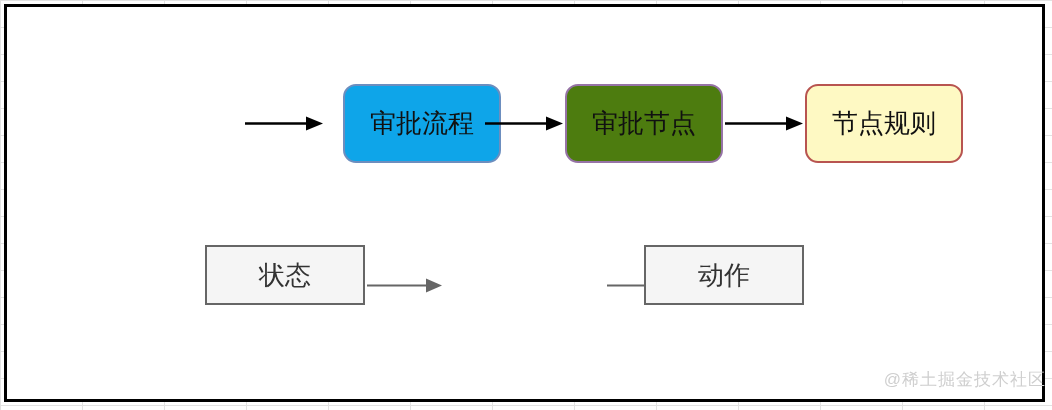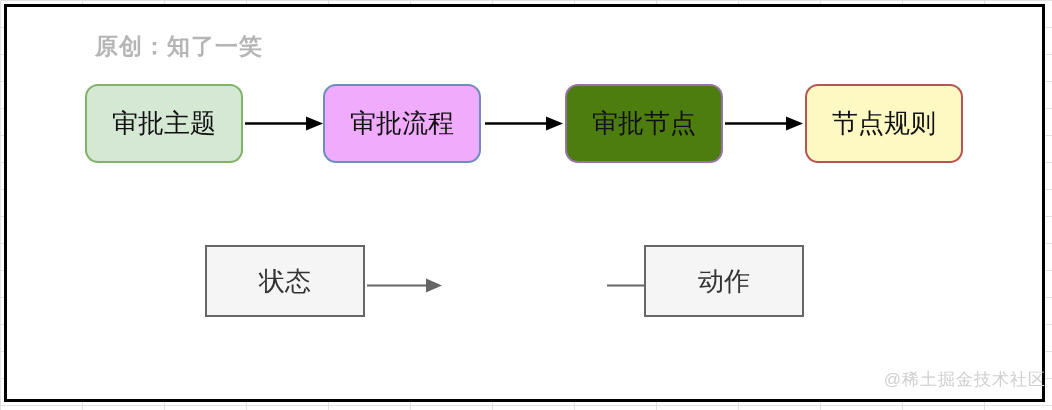--- a/index.html
+++ b/index.html
@@ -24,49 +24,45 @@
   .node{
     position:absolute;box-sizing:border-box;
     display:flex;align-items:center;justify-content:center;
     font-size:26px;color:#111111;
   }
   .node-rounded{
     width:158px;height:79px;top:84px;
     border:2px solid;border-radius:13px;
   }
   .node-rect{
-    width:160px;height:72px;top:245px;
+    width:160px;height:60px;top:245px;
     border:2px solid;color:#333333;
   }
   .arrow{position:absolute;display:block;}
   .watermark{
     position:absolute;right:6px;top:368px;
     font-size:17px;color:#cfcfcf;letter-spacing:1px;
   }
 </style>
 </head>
 <body>
 
 <div class="stage">
   <div class="canvas-frame"></div>
 
   <div class="layer">
 
-    <div class="attribution" style="color: rgb(181, 181, 181);">原创：知了一笑</div>
 
-    <div class="node node-rounded" style="left: 85px; background-color: rgb(213, 232, 212); border-color: rgb(130, 179, 102);">
-      <span>审批主题</span>
-    </div>
 
     <svg class="arrow" style="left: 244px; top: 113px; color: rgb(0, 0, 0);" width="80" height="21" viewBox="0 0 80 21">
       <line x1="1" y1="10.5" x2="64" y2="10.5" stroke="currentColor" stroke-width="2.6"></line>
       <polygon points="62,3.5 79,10.5 62,17.5" fill="currentColor"></polygon>
     </svg>
 
-    <div class="node node-rounded" style="left: 323px; background-color: #f0abfc; border-color: rgb(108, 142, 191);">
+    <div class="node node-rounded" style="left: 343px; background-color: #0ea5e9; border-color: rgb(108, 142, 191);">
       <span>审批流程</span>
     </div>
 
     <svg class="arrow" style="left: 484px; top: 113px; color: rgb(0, 0, 0);" width="80" height="21" viewBox="0 0 80 21">
       <line x1="1" y1="10.5" x2="64" y2="10.5" stroke="currentColor" stroke-width="2.6"></line>
       <polygon points="62,3.5 79,10.5 62,17.5" fill="currentColor"></polygon>
     </svg>
 
     <div class="node node-rounded" style="left: 565px; background-color: #4d7c0f; border-color: rgb(150, 115, 166);">
       <span>审批节点</span>

